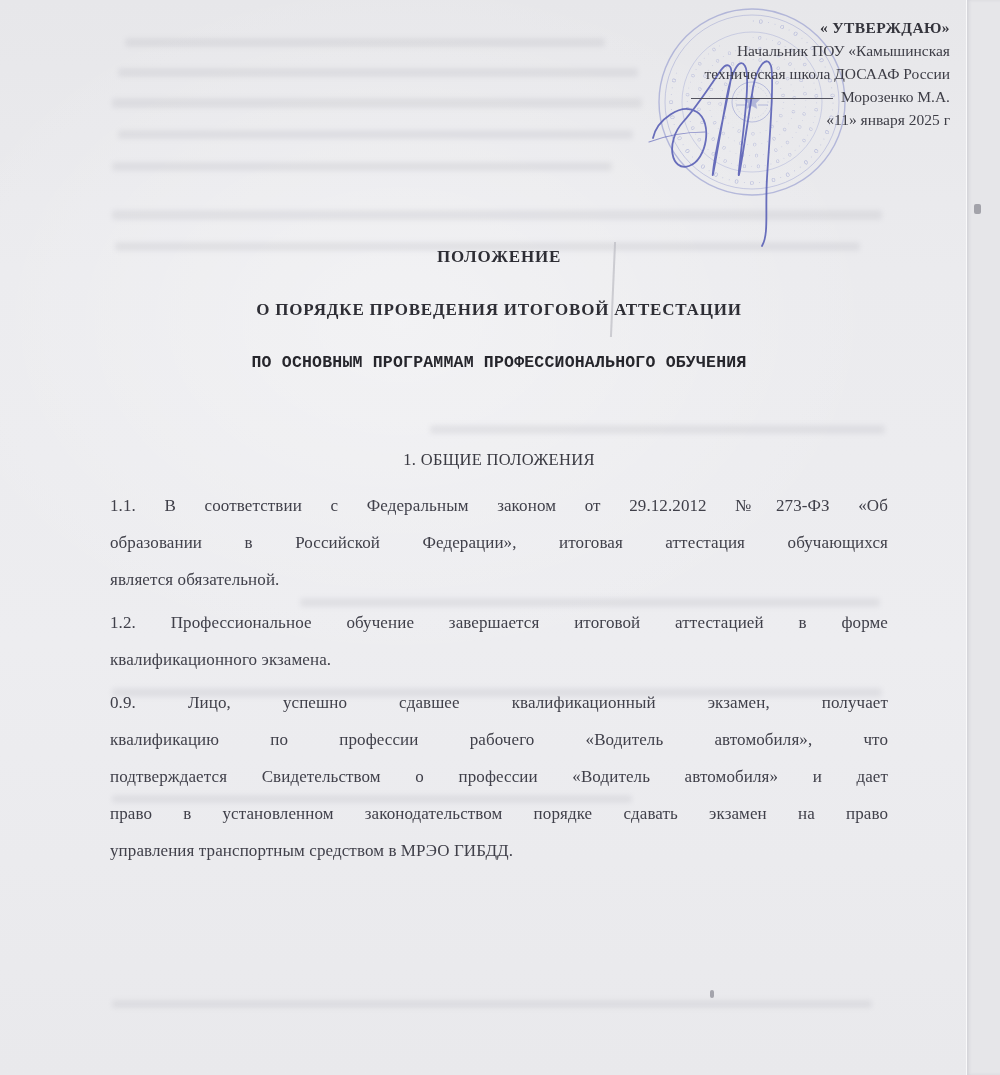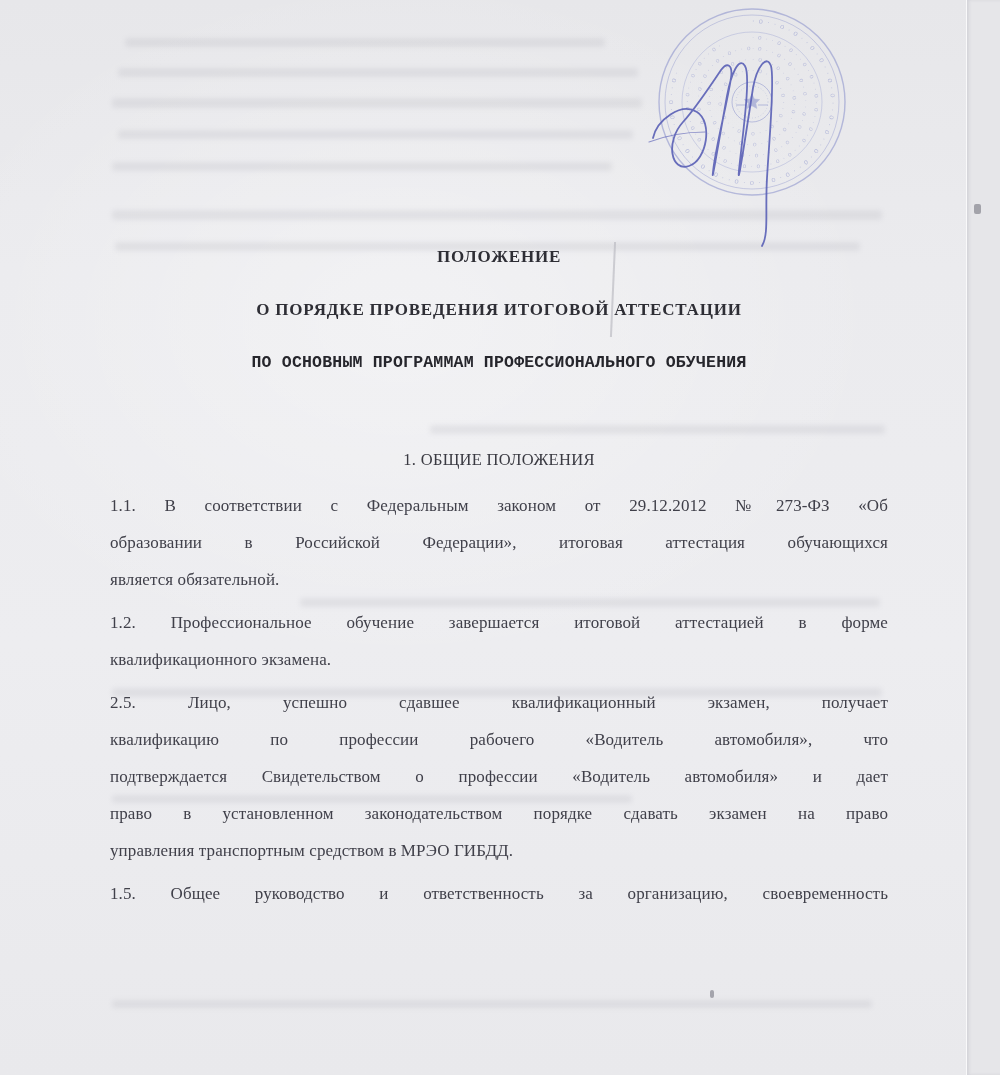--- a/index.html
+++ b/index.html
@@ -102,44 +102,50 @@
       <path stroke-width="1.8" d="M18,118
         C22,100 46,82 62,92 C78,102 72,140 54,146 C36,152 30,122 48,102
         C60,89 78,62 86,50 C92,42 98,44 96,58 C92,84 80,130 78,152
         C76,168 84,120 92,76 C96,54 104,36 110,46 C116,56 108,112 104,150
         C102,172 110,120 118,68 C122,46 132,34 136,46 C140,60 134,122 132,158
         C130,192 134,214 127,226"></path>
       <path stroke-width="1.2" opacity="0.7" d="M14,122 C30,116 52,112 70,112"></path>
     </g>
   </svg>
 
+  <div class="approval">
+    <div class="bold">« УТВЕРЖДАЮ»</div>
+    <div>Начальник ПОУ «Камышинская</div>
+    <div>техническая школа ДОСААФ России</div>
+    <div class="sig-row"><span class="sig-rule"></span><span>Морозенко М.А.</span></div>
+    <div>«11» января 2025 г</div>
+  </div>
 
   <div class="title-block">
     <div class="title-line title-serif">ПОЛОЖЕНИЕ</div>
     <div class="title-line title-serif">О ПОРЯДКЕ ПРОВЕДЕНИЯ ИТОГОВОЙ АТТЕСТАЦИИ</div>
     <div class="title-line title-sans">ПО ОСНОВНЫМ ПРОГРАММАМ ПРОФЕССИОНАЛЬНОГО ОБУЧЕНИЯ</div>
   </div>
 
   <div class="section-heading">1. ОБЩИЕ ПОЛОЖЕНИЯ</div>
 
   <div class="body-text">
       <div class="para">
         <div class="line">1.1. В соответствии с Федеральным законом от 29.12.2012 №273-ФЗ «Об</div>
         <div class="line">образовании в Российской Федерации», итоговая аттестация обучающихся</div>
         <div class="line last">является обязательной.</div>
       </div>
       <div class="para">
         <div class="line">1.2. Профессиональное обучение завершается итоговой аттестацией в форме</div>
         <div class="line last">квалификационного экзамена.</div>
       </div>
       <div class="para">
-        <div class="line">2.5. Лицо, успешно сдавшее квалификационный экзамен, получает</div>
+        <div class="line">0.9. Лицо, успешно сдавшее квалификационный экзамен, получает</div>
         <div class="line">квалификацию по профессии рабочего «Водитель автомобиля», что</div>
         <div class="line">подтверждается Свидетельством о профессии «Водитель автомобиля» и дает</div>
         <div class="line">право в установленном законодательством порядке сдавать экзамен на право</div>
         <div class="line last">управления транспортным средством в МРЭО ГИБДД.</div>
       </div>
       <div class="para">
-        <div class="line">1.5. Общее руководство и ответственность за организацию, своевременность</div>
       </div>
     </div>
 
 </div>
 
 </body></html>

